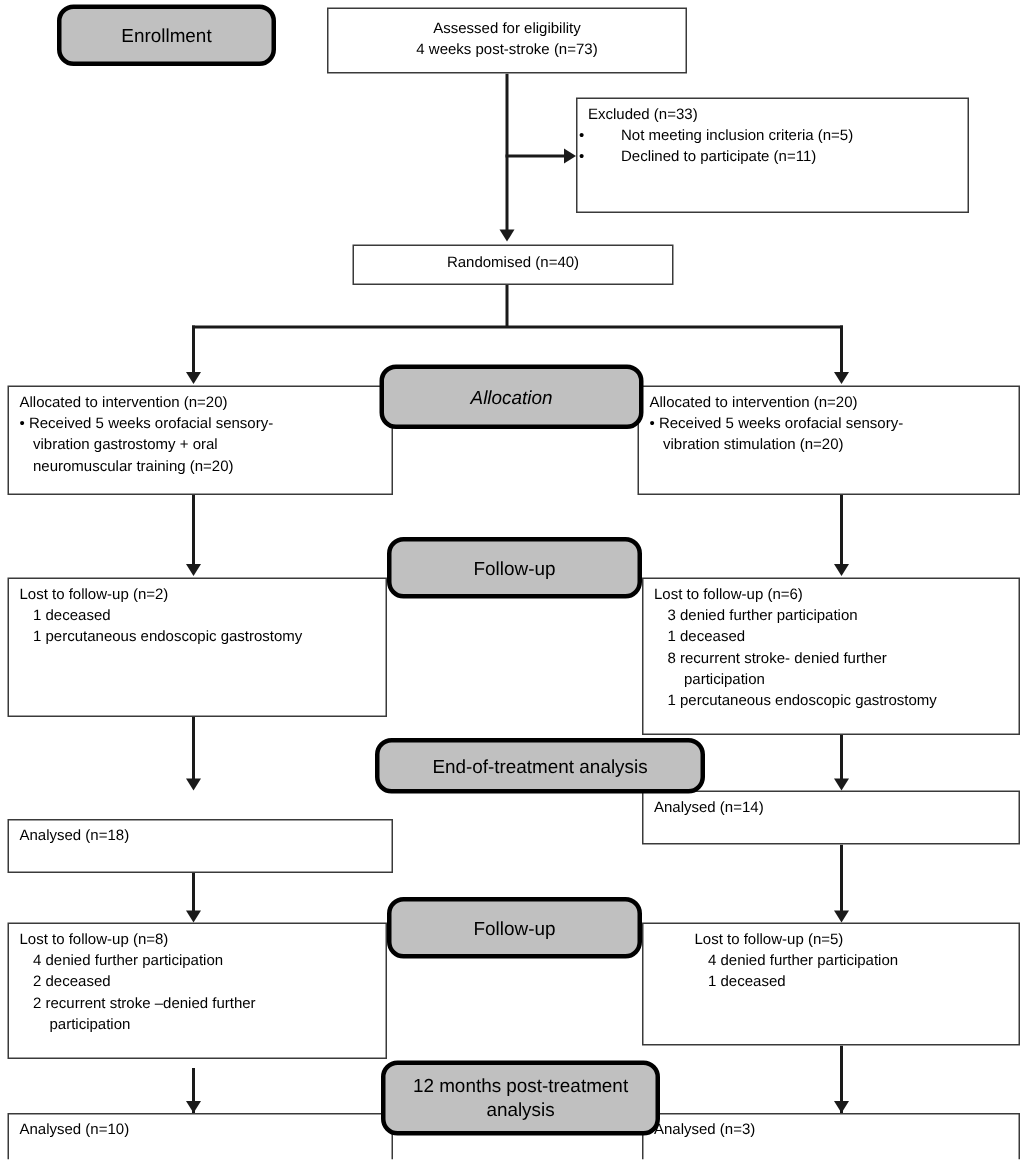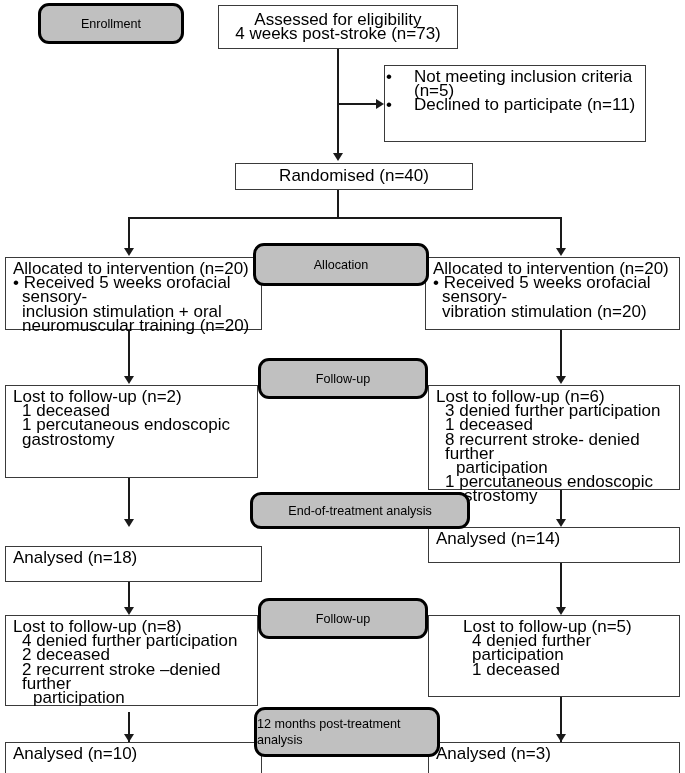--- a/index.html
+++ b/index.html
@@ -16,21 +16,21 @@
     font-family: "Liberation Sans", sans-serif;
     color: #000000;
   }
 
   
   .box {
     position: absolute;
     box-sizing: border-box;
     border: 1.3px solid #3a3a3a;
     background: #ffffff;
-    font-size: 17px;
+    font-size: 10px;
     line-height: 14.2px;
     padding: 4px 6px 4px 7px;
     z-index: 2;
   }
   .box.center {
     text-align: center;
     display: flex;
     align-items: center;
     justify-content: center;
     padding: 2px 4px;
@@ -39,21 +39,21 @@
   
   .stage {
     position: absolute;
     box-sizing: border-box;
     background: #c0c0c0;
     border: 3px solid #000000;
     border-radius: 11px;
     display: flex;
     align-items: center;
     justify-content: center;
-    text-align: left;
+    text-align: center;
     font-size: 12.6px;
     line-height: 16px;
     z-index: 6;
   }
 
   
   .vline {
     position: absolute;
     width: 1.6px;
     background: #1a1a1a;
@@ -126,45 +126,46 @@
     </div>
   </div>
 
   <div class="vline" style="left:337px; top:49px; height:107px;"></div>
   <div class="arrowdown" style="left:333px; top:153px;"></div>
 
   <div class="hline" style="left:337px; top:103px; width:41px;"></div>
   <div class="arrowright" style="left:376px; top:99px;"></div>
 
   <div class="box" style="left:384px; top:65px; width:262px; height:77px;">
+    <span class="tline">Excluded (n=33)</span>
     <ul class="dotlist">
       <li>Not meeting inclusion criteria (n=5)</li>
       <li>Declined to participate (n=11)</li>
     </ul>
   </div>
 
-  <div class="box center" style="left:235px; top:163px; width:238px; height:27px;">
+  <div class="box center" style="left:235px; top:163px; width:214px; height:27px;">
     <span>Randomised (n=40)</span>
   </div>
 
   <div class="vline" style="left:337px; top:190px; height:28px;"></div>
   <div class="hline" style="left:128px; top:217px; width:434px;"></div>
   <div class="vline" style="left:128px; top:217px; height:33px;"></div>
   <div class="arrowdown" style="left:124px; top:248px;"></div>
   <div class="vline" style="left:560px; top:217px; height:33px;"></div>
   <div class="arrowdown" style="left:556px; top:248px;"></div>
 
-  <div class="stage" style="left:253px; top:243px; width:176px; height:43px;">
+  <div class="stage" style="left:253px; top:243px; width:176px; height:43px;font-style:italic;">
     <span>Allocation</span>
   </div>
 
   <div class="box" style="left:5px; top:257px; width:257px; height:73px;">
     <span class="tline">Allocated to intervention (n=20)</span>
     <span class="bullet-row">•&nbsp;<span>Received 5 weeks orofacial sensory-</span></span>
-    <span class="ind-row">inclusion stimulation + oral</span>
+    <span class="ind-row">vibration gastrostomy + oral</span>
     <span class="ind-row">neuromuscular training (n=20)</span>
   </div>
 
   <div class="box" style="left:425px; top:257px; width:255px; height:73px;">
     <span class="tline">Allocated to intervention (n=20)</span>
     <span class="bullet-row">•&nbsp;<span>Received 5 weeks orofacial sensory-</span></span>
     <span class="ind-row">vibration stimulation (n=20)</span>
   </div>
 
   <div class="vline" style="left:128px; top:330px; height:48px;"></div>

